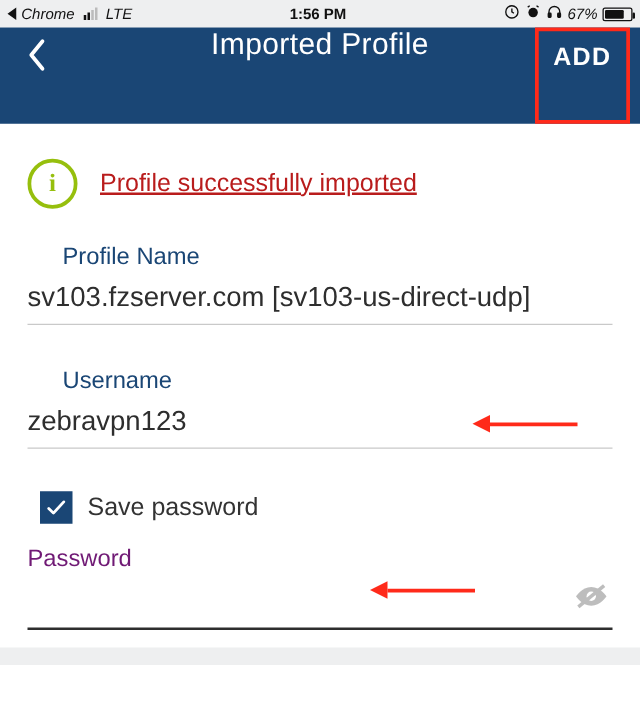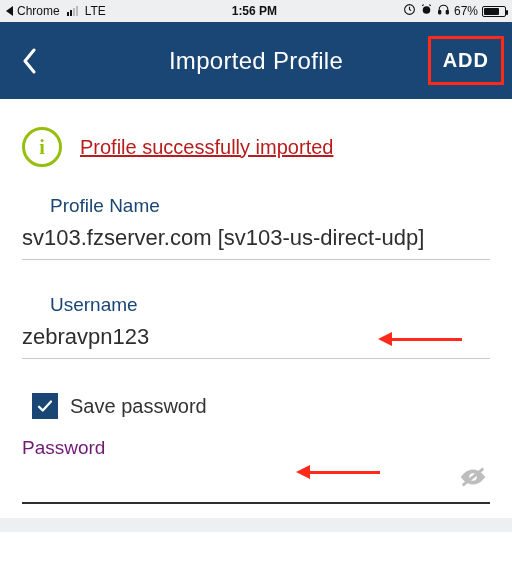--- a/index.html
+++ b/index.html
@@ -9,21 +9,21 @@
   .status-bar {
     height: 22px;
     background: #eeeff0;
     display: flex;
     align-items: center;
     font-size: 12px;
     color: #111;
     padding: 0 6px;
     justify-content: space-between;
   }
-  .status-left, .status-right { display: flex; align-items: center; gap: 4px; }
+  .status-left, .status-right { display: flex; align-items: center; gap: 4px; font-style: italic; }
   .status-center { font-weight: 600; font-size: 12px; }
   .sig-bars { display: inline-flex; align-items: flex-end; gap: 1px; margin: 0 3px; }
   .sig-bars span { width: 2px; background: #111; display: inline-block; }
   .sig-bars span.dim { background: #bbb; }
   .b1{height:4px}.b2{height:6px}.b3{height:8px}.b4{height:10px}
   .back-tri {
     width: 0; height: 0;
     border-top: 5px solid transparent;
     border-bottom: 5px solid transparent;
     border-right: 7px solid #111;
@@ -35,21 +35,20 @@
   }
   .battery::after { content:""; position:absolute; right:-3px; top:3px; width:2px; height:5px; background:#111; border-radius:1px;}
   .battery .fill { position:absolute; left:1px; top:1px; bottom:1px; background:#111; border-radius:1px; }
   .hp-icon { width:13px; height:13px; }
 
   
   .nav {
     background: #1a4675;
     height: 77px;
     display: flex;
-    align-items: center;
     justify-content: space-between;
     padding: 0 8px;
     color: #fff;
     position: relative;
   }
   .nav-back {
     width: 44px; height: 44px; display:flex; align-items:center; justify-content:center;
     cursor: pointer;
   }
   .nav-back svg { width: 16px; height: 26px; }

